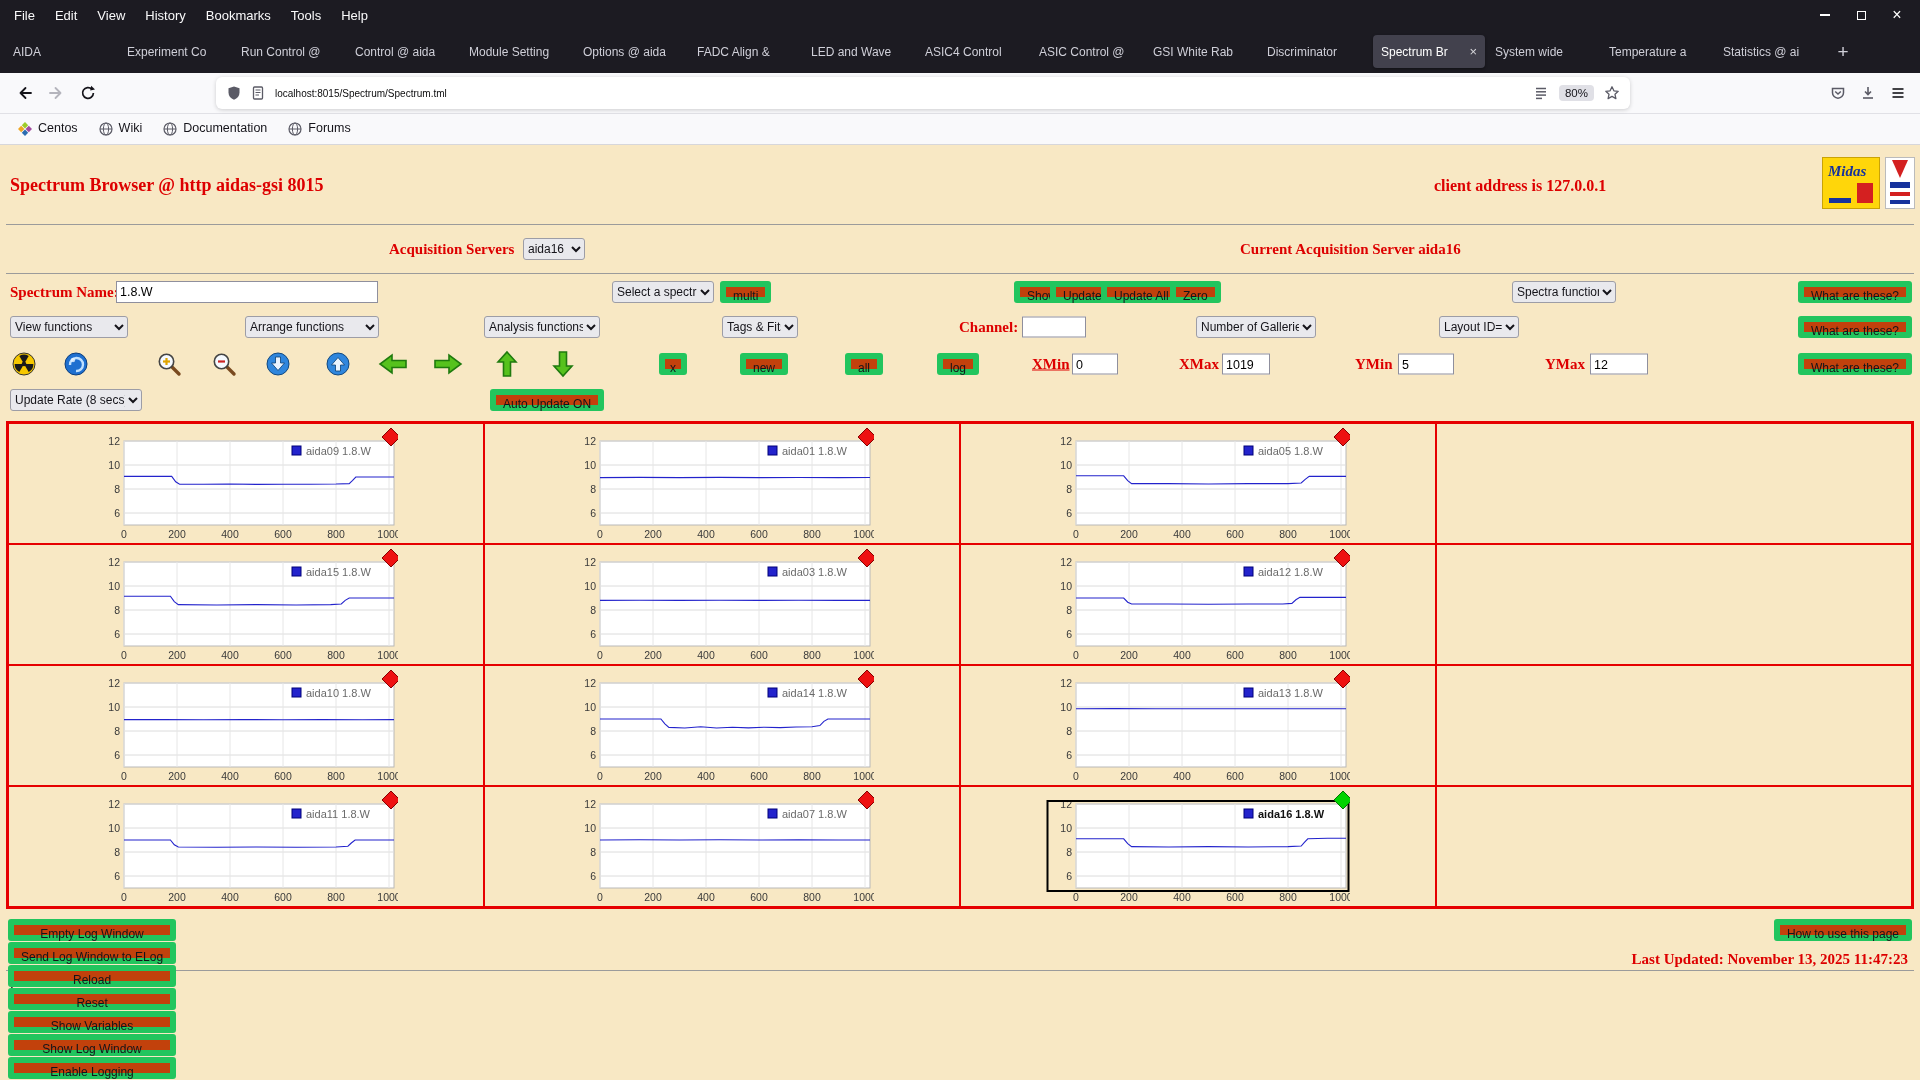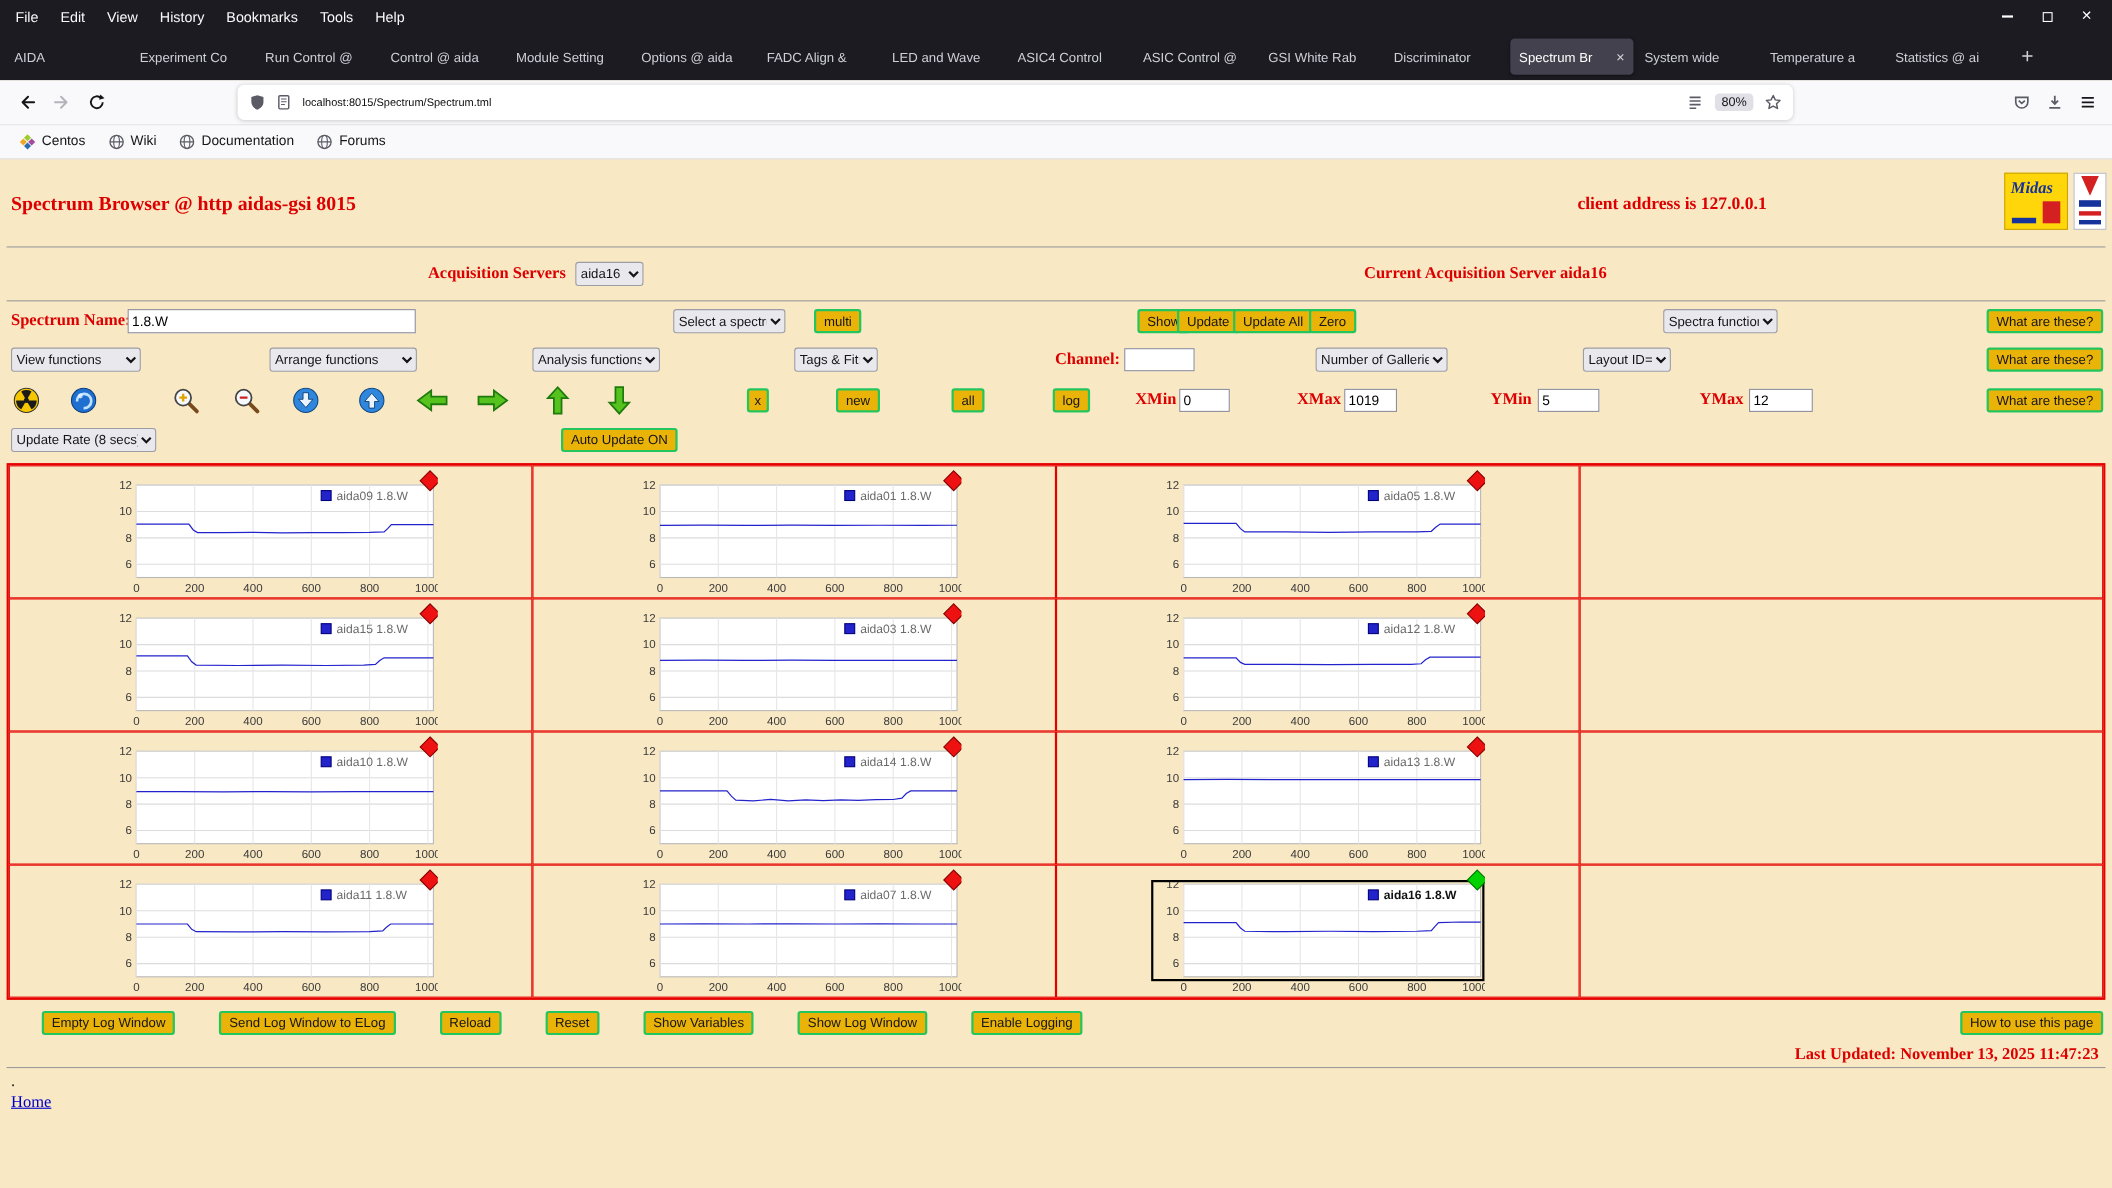--- a/index.html
+++ b/index.html
@@ -60,38 +60,38 @@
 
   hr.sep { border:0; border-top:1px solid #9b9b9b; margin:0 6px; }
 
   .acq-row { position:relative; height:48px; }
   .abs { position:absolute; top:50%; transform:translateY(-50%); }
 
   .row { position:relative; }
   .r1 { height:36px; } .r2 { height:33px; } .r3 { height:42px; } .r4 { height:30px; }
   .lab { font-size:15px; white-space:nowrap; }
 
-  .btn { font:12px "Liberation Sans", sans-serif; background:#eab308; border:2px solid #22c55e;
-         border-radius:3px; padding:2px 7px; color:#15141a; height:22px; white-space:nowrap;margin-left:20px; }
+  .btn { font:12px "Liberation Sans", sans-serif; background:#c2410c; border:6px solid #22c55e;
+         border-radius:3px; padding:2px 7px; color:#15141a; height:22px; white-space:nowrap; }
   select.ctl { font:12px "Liberation Sans", sans-serif; height:22px; background:#e9e9ed;
                border:1px solid #9d9da6; border-radius:3px; color:#15141a; }
   input.txt { font:12.5px "Liberation Sans", sans-serif; height:21px; border:1px solid #8f8f9d;
               background:#fff; padding:0 3px; }
   .ficon { position:absolute; top:50%; transform:translateY(-50%); display:flex; align-items:center; }
 
   
   .grid { margin:6px 6px 0; display:grid; grid-template-columns:repeat(4,1fr);
           grid-auto-rows:121px; border:2px solid #e60000; }
   .cell { border:1px solid #e60000; display:flex; align-items:center; justify-content:center; }
   .chart-svg text.tick { font:10.5px "Liberation Sans", sans-serif; fill:#3a3a3a; }
   .chart-svg text.legend { font:11px "Liberation Sans", sans-serif; fill:#6a6a6a; }
   .chart-svg text.legend.sel { fill:#111; font-weight:bold; }
 
   .footer-row { position:relative; margin:10px 6px 0; height:24px; }
-  .fbtns { position:absolute; left:12px; top:0; display:flex; gap:20px; }
+  .fbtns { position:absolute; left:2px; top:0; display:flex; gap:1px;flex-direction:column; }
   .help-btn { position:absolute; right:2px; top:0; }
   .last-updated { margin:8px 12px 2px 0; text-align:right; font-size:15px; }
   .dot-line { margin:4px 0 0 10px; font-family:"Liberation Serif", serif; font-size:15px; color:#222; }
   .home { margin:2px 0 0 10px; display:inline-block; font-family:"Liberation Serif", serif;
           font-size:15px; color:#0000cc; text-decoration:underline; }
 </style>
 </head>
 <body>
 
 <div class="browser">
@@ -349,21 +349,21 @@
     <select class="ctl abs" style="left:1196px;width:120px;"><option>Number of Galleries</option></select>
     <select class="ctl abs" style="left:1439px;width:80px;"><option>Layout ID=7</option></select>
     <button class="btn abs" style="right:8px;">What are these?</button>
   </div>
 
   <div class="row r3">
     <button class="btn abs" style="left:659px;padding:2px 5px;">x</button>
     <button class="btn abs" style="left:740px;">new</button>
     <button class="btn abs" style="left:845px;">all</button>
     <button class="btn abs" style="left:937px;">log</button>
-    <span class="abs red-serif lab" style="left:1032px;">XMin</span>
+    <span class="abs red-serif lab" style="left:1032px;text-decoration:underline;">XMin</span>
     <input class="txt abs" type="text" style="left: 1072px; width: 46px;" value="0">
     <span class="abs red-serif lab" style="left:1179px;">XMax</span>
     <input class="txt abs" type="text" style="left: 1222px; width: 48px;" value="1019">
     <span class="abs red-serif lab" style="left:1355px;">YMin</span>
     <input class="txt abs" type="text" style="left: 1398px; width: 56px;" value="5">
     <span class="abs red-serif lab" style="left:1545px;">YMax</span>
     <input class="txt abs" type="text" style="left: 1590px; width: 58px;" value="12">
     <button class="btn abs" style="right:8px;">What are these?</button>
   <span class="ficon" style="left: 12px;">
         <svg width="24" height="24" viewBox="-12 -12 24 24">

